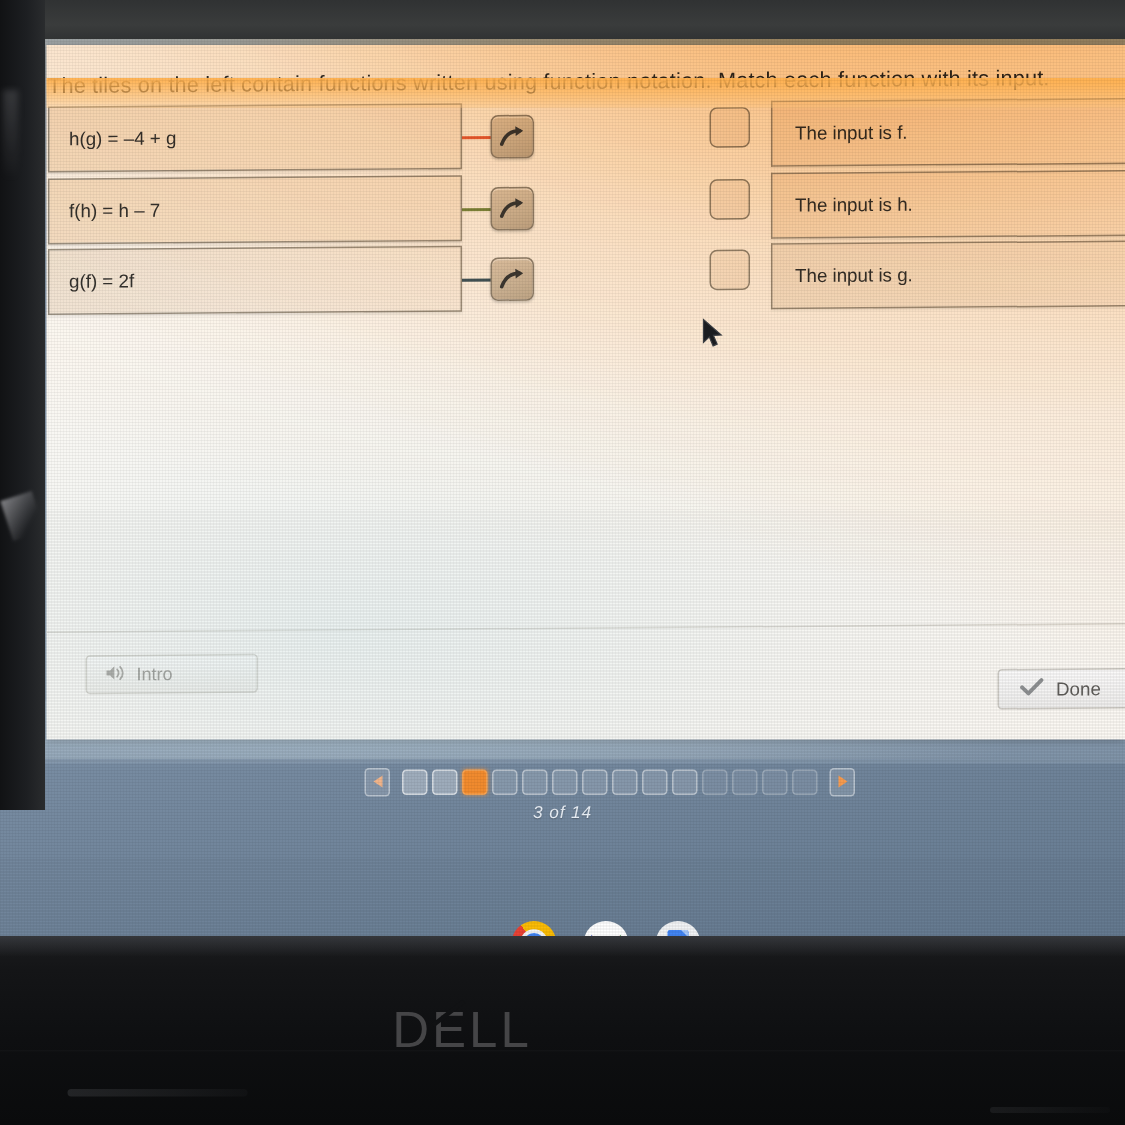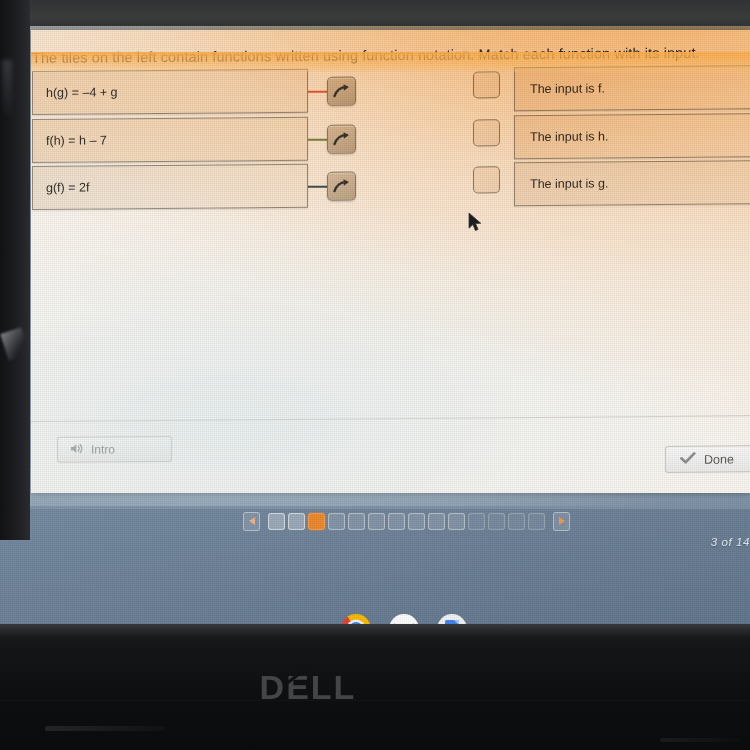--- a/index.html
+++ b/index.html
@@ -184,21 +184,21 @@
   .pg-nav.next .tri { border-left:6px solid #f59a4e; }
   .pg-dots { display:flex; align-items:center; gap:3px; margin:0 4px; }
   .pg-dot {
     width:17px; height:17px; border:1px solid rgba(255,255,255,.46);
     border-radius:3px; background:rgba(255,255,255,.14);
   }
   .pg-dot.seen { background:rgba(255,255,255,.30); border-color:rgba(255,255,255,.62); }
   .pg-dot.cur  { background:#f08a2e; border-color:#f6a455; box-shadow:0 0 3px rgba(240,138,46,.7); }
   .pg-dot.dim  { border-color:rgba(255,255,255,.26); background:rgba(255,255,255,.07); }
   .pg-label {
-    position:absolute; left:0; top:510px; width:750px; text-align:right;
+    position:absolute; left:0; top:510px; width:750px; text-align:center;
     font-size:11.5px; font-style:italic; color:#e8eef5; letter-spacing:.6px;
     text-shadow:0 1px 1px rgba(0,0,0,.25);
   }
 
   
   .shelf { position:absolute; left:0; top:588px; width:750px; height:38px; }
   .shelf-icon { position:absolute; top:0; width:30px; height:30px; border-radius:50%; }
   .ic-chrome { left:341px;
     background:
       conic-gradient(from 205deg, #ea4335 0deg 120deg, #fbbc05 120deg 240deg, #34a853 240deg 360deg);
@@ -227,21 +227,21 @@
   .deck {
     position:absolute; left:0; top:624px; width:750px; height:126px;
     background:linear-gradient(180deg,#1b1c1e 0%,#141517 18%,#0e0f11 55%,#0a0b0c 100%);
   }
   .deck-sheen {
     position:absolute; left:0; top:624px; width:750px; height:14px;
     background:linear-gradient(180deg, rgba(120,125,135,.28), rgba(0,0,0,0));
   }
   .dell {
     position:absolute; left:0; top:668px; width:616px; text-align:center;
-    font-size:34px; font-weight:bold; letter-spacing:2px;
+    font-size:34px; font-weight:normal; letter-spacing:2px;
     color:#4a4a4c; opacity:.92;
   }
   .dell .e-slash { position:relative; display:inline-block; }
   .dell .e-slash::after {
     content:""; position:absolute; left:-2px; top:6px; width:26px; height:3px;
     background:#111214; transform:rotate(-38deg);
   }
   .vent-l {
     position:absolute; left:45px; top:726px; width:120px; height:5px;
     background:linear-gradient(90deg, rgba(90,92,96,.30), rgba(60,62,66,.10));

